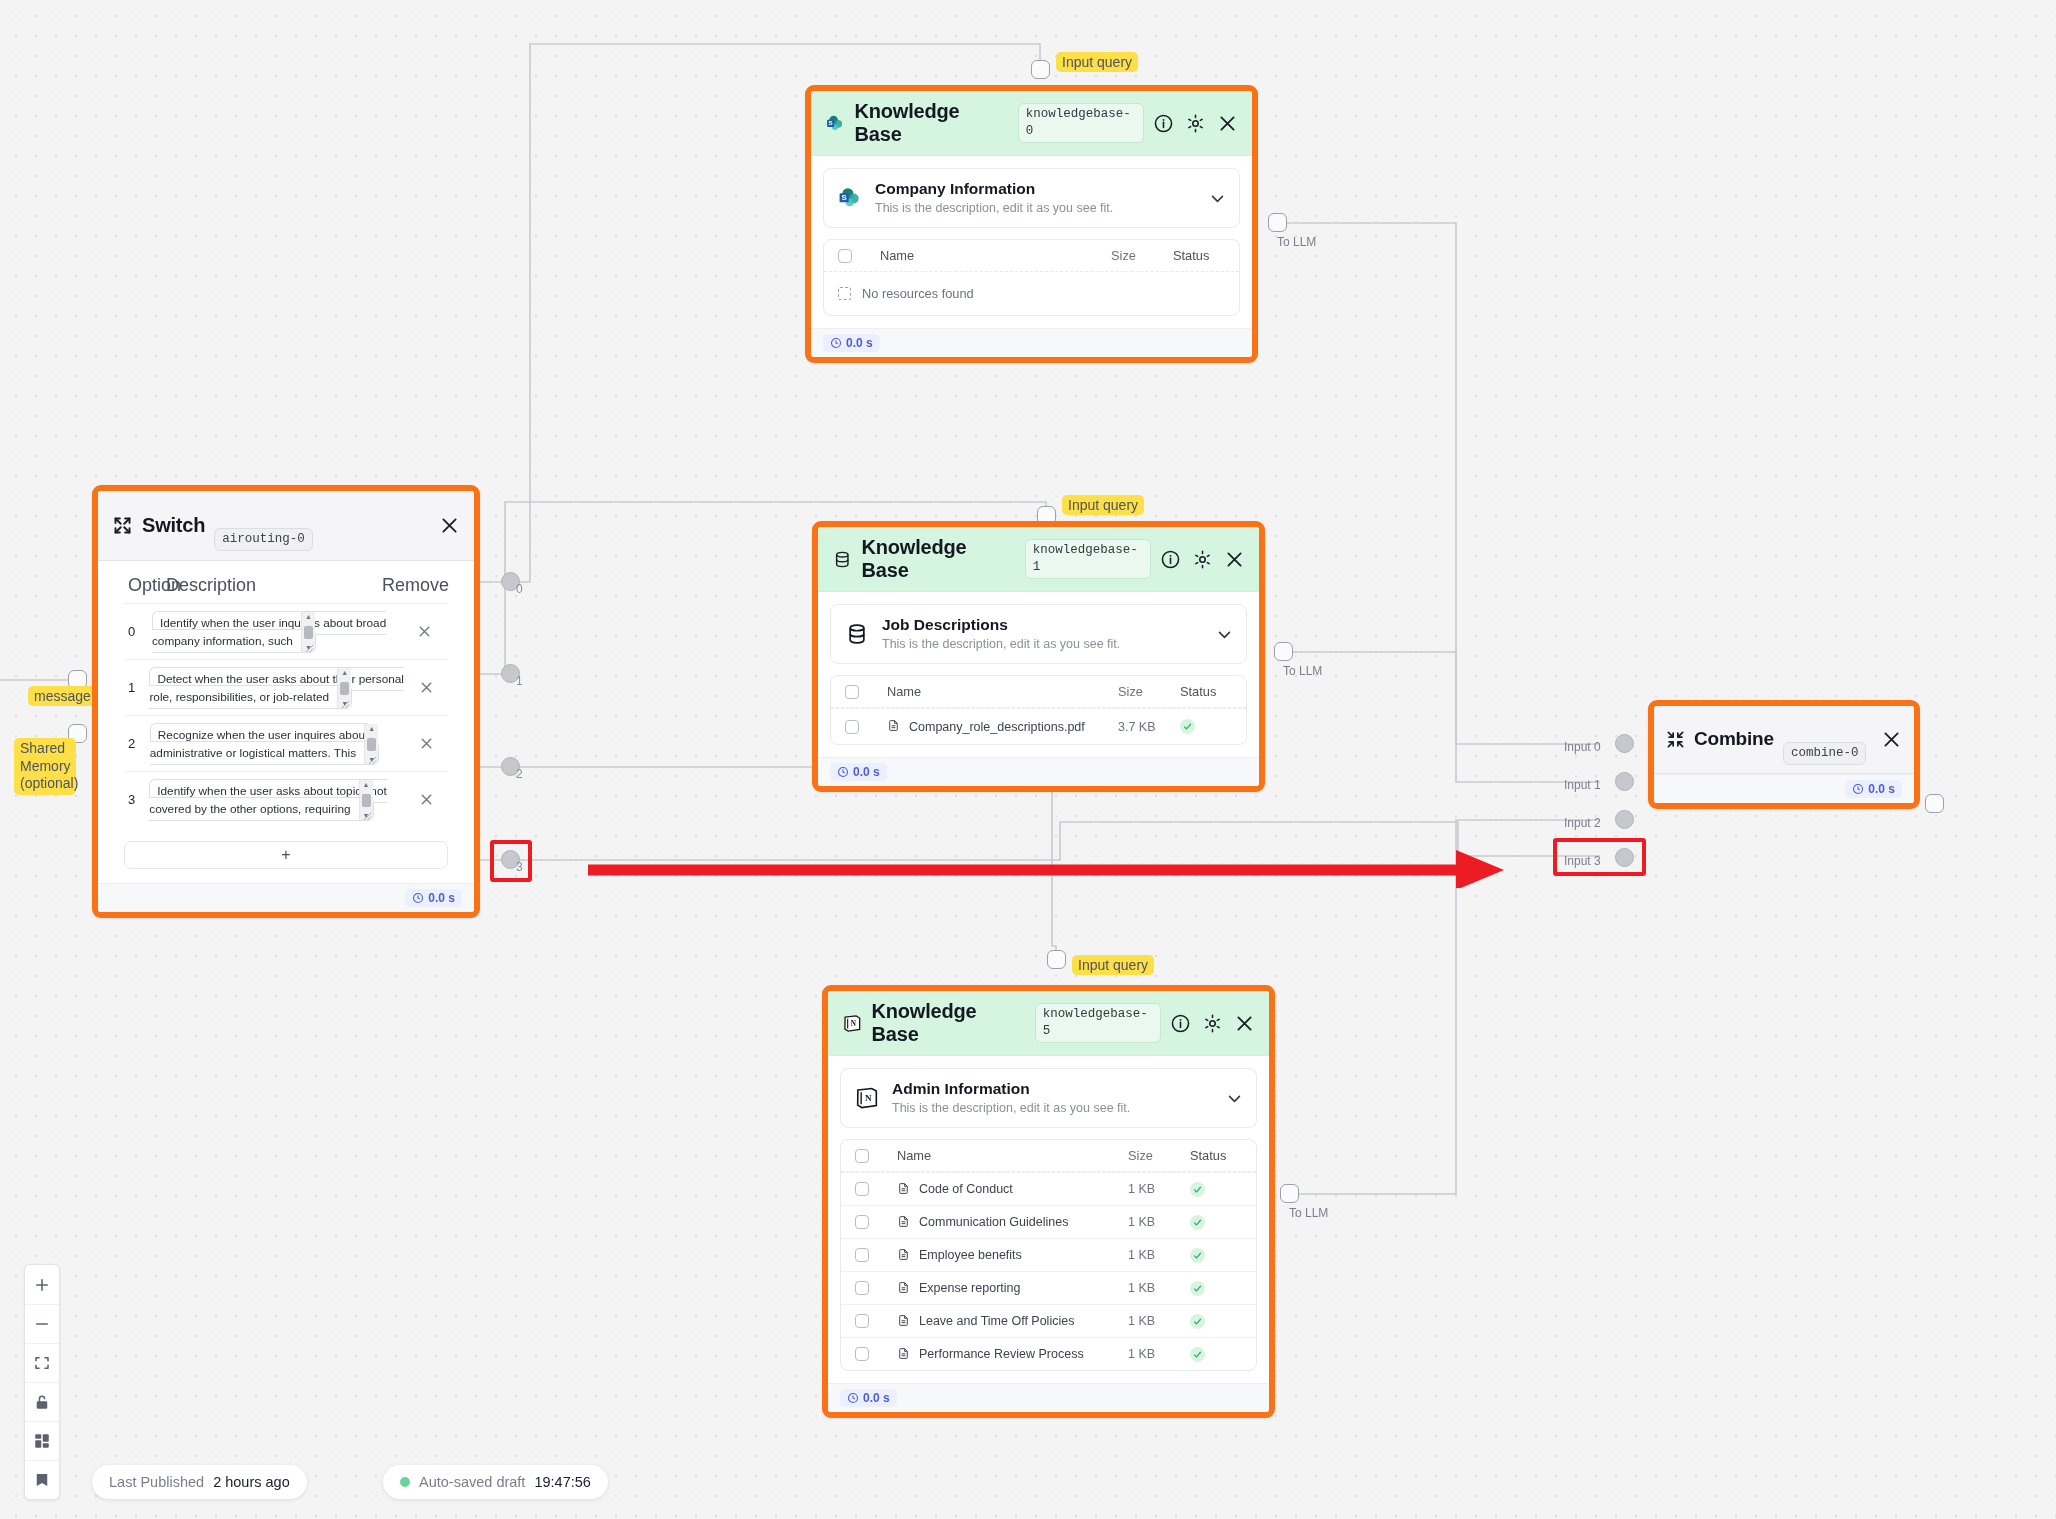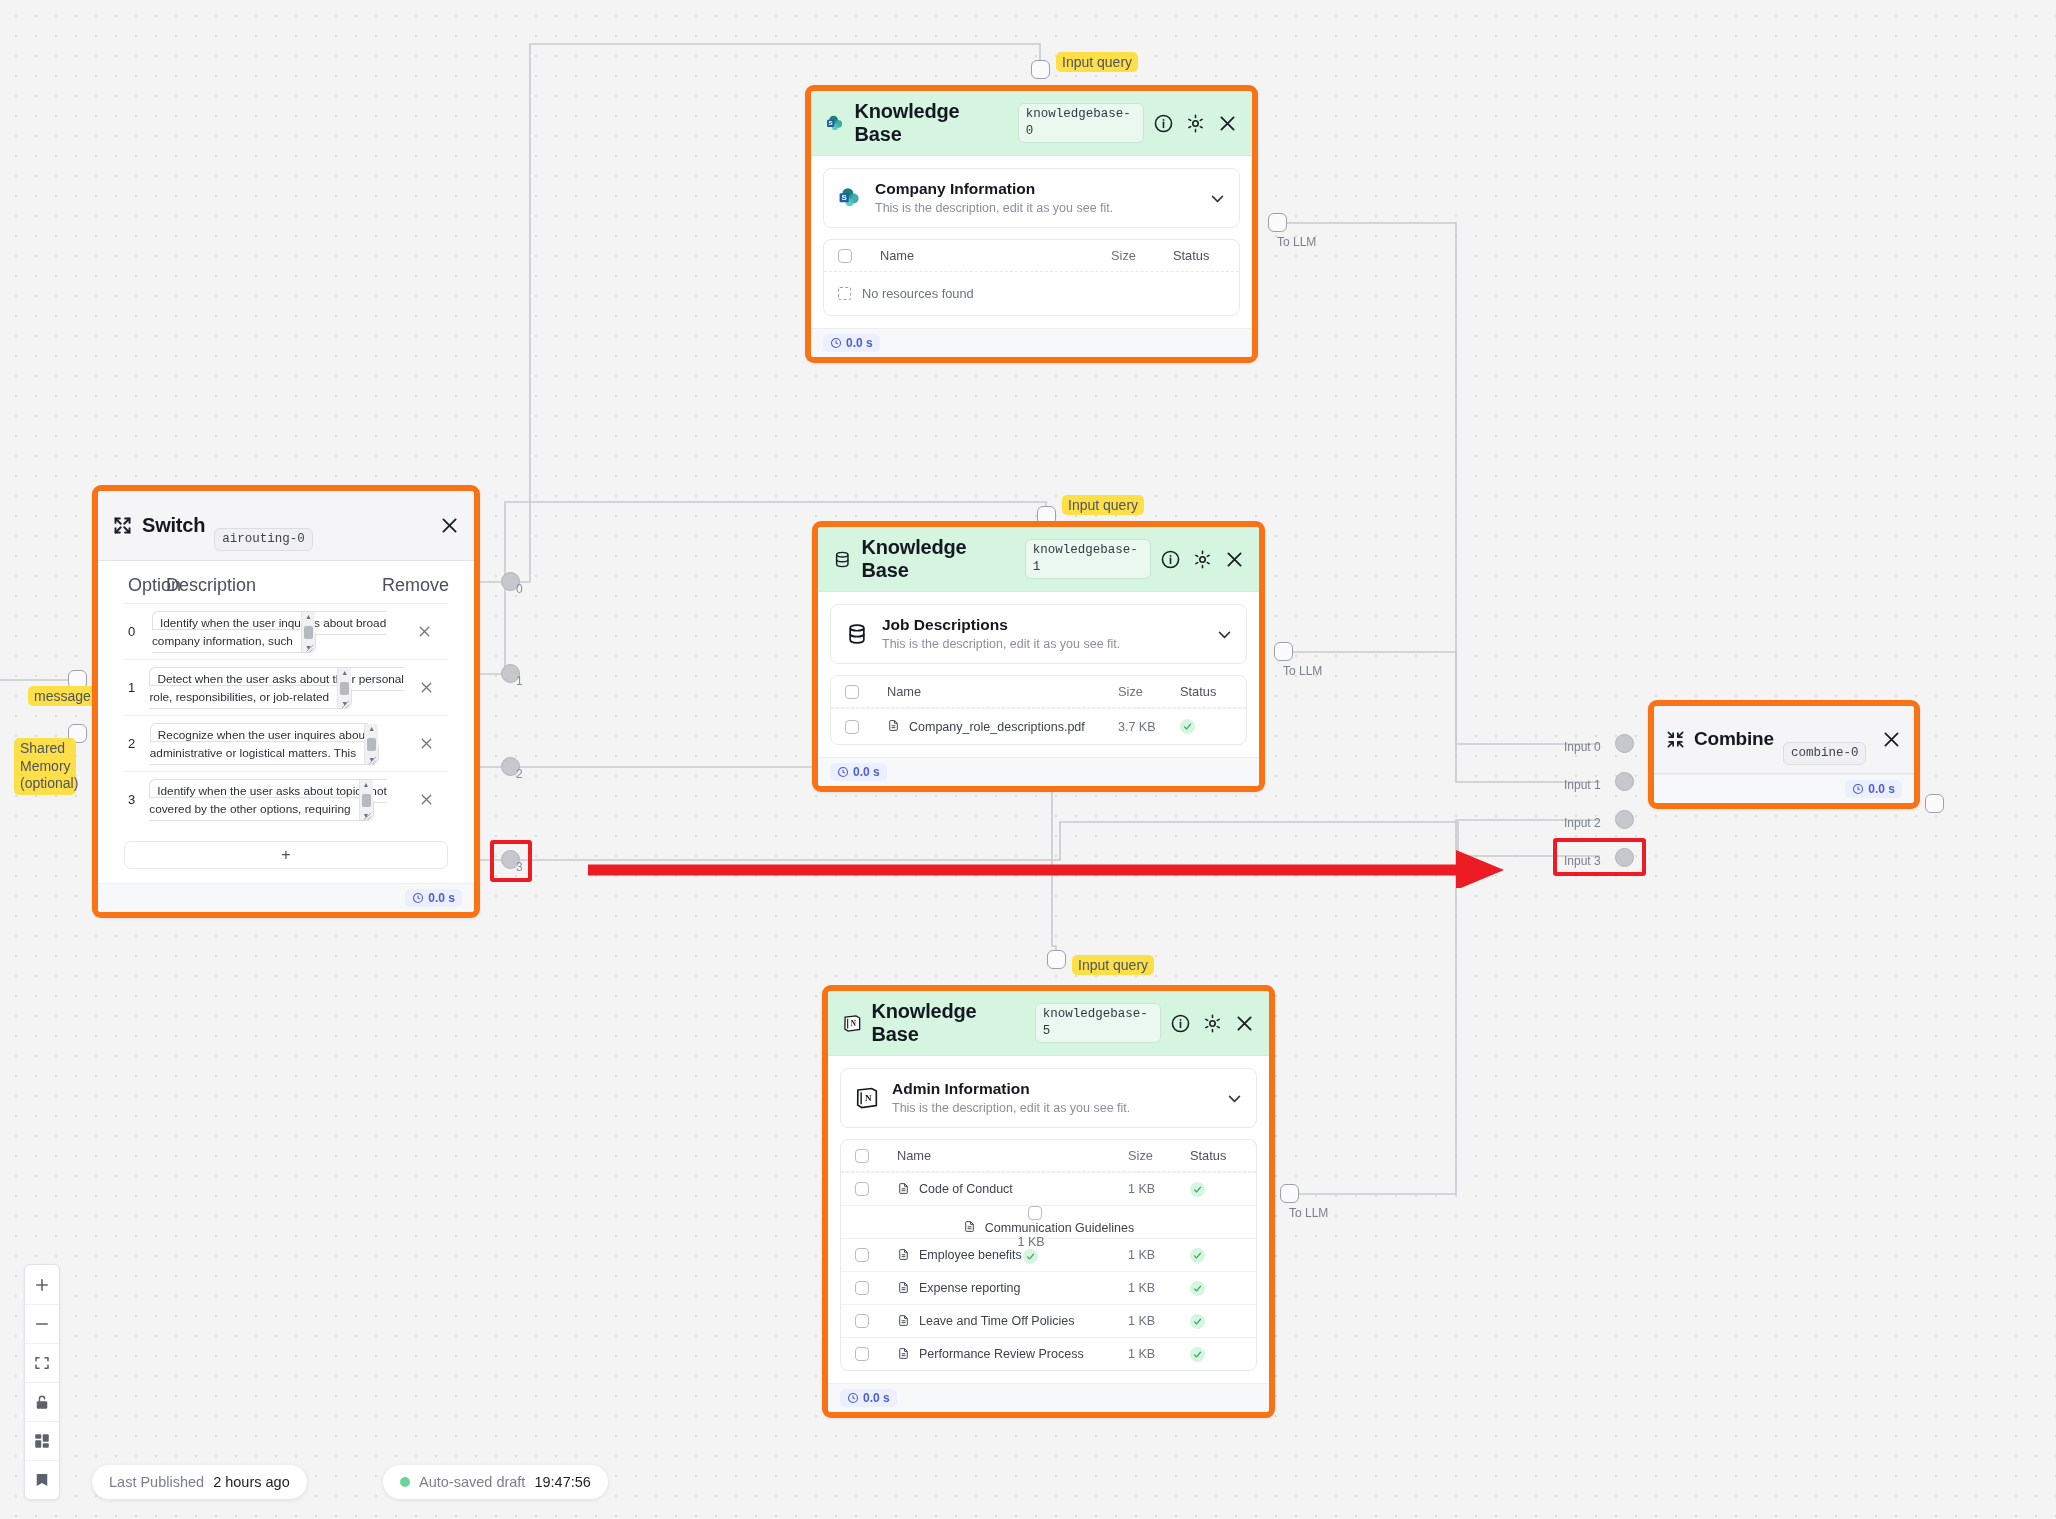--- a/index.html
+++ b/index.html
@@ -642,21 +642,21 @@
           <span class="c-size">1 KB</span>
           <span class="c-stat">
               <span class="ok">
                 <svg viewBox="0 0 24 24" fill="none" stroke="currentColor" stroke-width="3.4" stroke-linecap="round" stroke-linejoin="round">
                   <path d="M4 13 L9.5 18.5 L20 6"></path>
                 </svg>
               </span>
             </span>
         </div>
 
-        <div class="kb-row" style="height:33px;flex-direction:column;">
+        <div class="kb-row" style="height:33px;">
           <span class="c-chk">
               <span class="cbx"></span>
             </span>
           <span class="c-name">
             <span class="doc-ico">
               <svg viewBox="0 0 24 24" fill="none" stroke="currentColor" stroke-width="1.8">
                   <path d="M14 3 H6.5 A1.5 1.5 0 0 0 5 4.5 v15 A1.5 1.5 0 0 0 6.5 21 h11 A1.5 1.5 0 0 0 19 19.5 V8 Z"></path>
                   <path d="M14 3 v5 h5"></path>
                   <path d="M8.5 12.5 h7 M8.5 16 h7"></path>
                 </svg>

